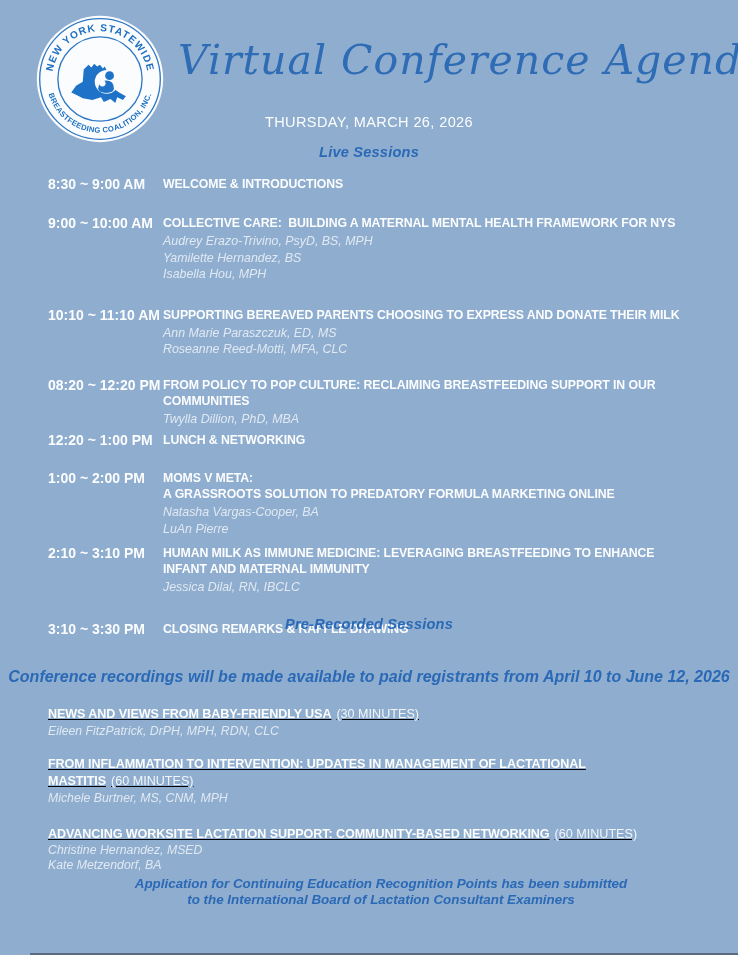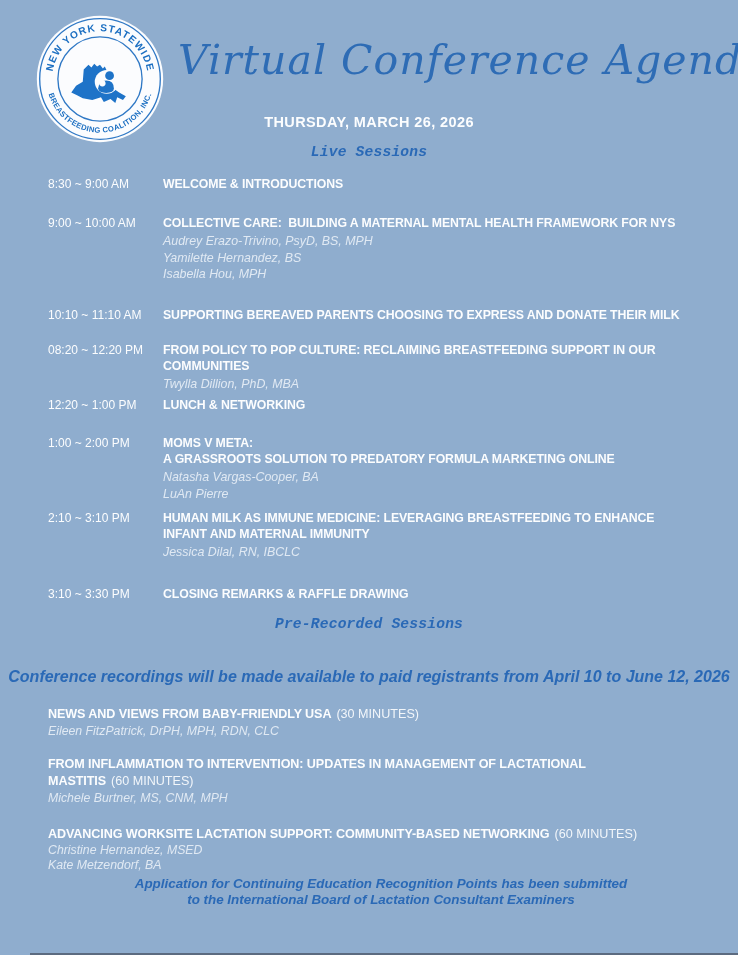--- a/index.html
+++ b/index.html
@@ -14,33 +14,33 @@
   .logo{position:absolute;left:33px;top:12px;width:134px;height:134px;}
   
   .script-title{
     position:absolute;left:178px;top:36px;width:550px;
     font-family:"DejaVu Serif",serif;font-style:italic;font-weight:400;
     font-size:41px;color:#2e6cb5;letter-spacing:1px;white-space:nowrap;
   }
   
   .date-line{
     position:absolute;top:114px;left:0;width:100%;text-align:center;
-    color:#fcfdfe;font-weight:bold;font-size:14.5px;letter-spacing:.4px;
+    color:#fcfdfe;font-weight:normal;font-size:14.5px;letter-spacing:.4px;
   }
   .section-heading{
     position:absolute;left:0;width:100%;text-align:center;
-    color:#2a69b6;font-weight:bold;font-style:italic;font-size:14.6px;letter-spacing:.2px;font-family:Liberation Mono, monospace;
+    color:#2a69b6;font-weight:bold;font-style:italic;font-size:14.6px;letter-spacing:.2px;
   }
   #live-heading{top:144px;}
   #prerec-heading{top:616px;text-align:center;}
   
   .schedule{position:absolute;top:176px;left:48px;width:666px;}
   .session-row{display:flex;align-items:flex-start;}
   .session-time{
-    flex:none;width:115px;color:#fcfdfe;font-weight:normal;font-size:12px;
+    flex:none;width:115px;color:#fcfdfe;font-weight:bold;font-size:14px;
     line-height:16px;white-space:nowrap;
   }
   .session-body{flex:1;min-width:0;}
   .session-title{
     color:#fcfdfe;font-weight:bold;font-size:12.3px;line-height:16px;
     letter-spacing:-.1px;white-space:pre-wrap;max-width:570px;
   }
   .session-speakers{margin-top:2px;}
   .speaker{
     color:#e0e9f3;font-style:italic;font-size:12.4px;line-height:16.5px;
@@ -53,21 +53,21 @@
   #live-list .session-row:nth-child(7){margin-top:8px;}
   #live-list .session-row:nth-child(8){margin-top:25px;}
   
   .availability-note{
     position:absolute;top:668px;left:0;width:100%;text-align:center;
     color:#2a69b6;font-weight:bold;font-style:italic;font-size:16px;
   }
   .prerec-list{position:absolute;top:705px;left:48px;width:648px;}
   .pr-item:nth-child(2){margin-top:16px;}
   .pr-item:nth-child(3){margin-top:19px;}
-  .pr-title-line{white-space:pre-wrap;line-height:15.5px;}
+  .pr-title-line{white-space:pre-wrap;line-height:15.5px;text-decoration:underline;}
   .pr-title{color:#fcfdfe;font-weight:bold;font-size:12.6px;letter-spacing:-.1px;}
   .pr-duration{color:#f2f6fa;font-weight:normal;font-size:12.6px;margin-left:5px;}
   .pr-speakers{margin-top:1px;}
   .pr-speakers .speaker{line-height:15px;font-size:12.3px;}
   
   .footer-note{
     position:absolute;top:876px;left:12px;width:100%;text-align:center;
     color:#2a69b6;font-weight:bold;font-style:italic;font-size:13.4px;line-height:15.5px;
   }
   .bottom-edge{
@@ -127,20 +127,24 @@
             <div class="speaker">Yamilette Hernandez, BS</div>
             <div class="speaker">Isabella Hou, MPH</div>
           </div>
     </div>
   </div>
 
   <div class="session-row">
     <div class="session-time">10:10 ~ 11:10 AM</div>
     <div class="session-body">
       <div class="session-title">SUPPORTING BEREAVED PARENTS CHOOSING TO EXPRESS AND DONATE THEIR MILK</div>
+      <div class="session-speakers">
+            <div class="speaker">Ann Marie Paraszczuk, ED, MS</div>
+            <div class="speaker">Roseanne Reed-Motti, MFA, CLC</div>
+          </div>
     </div>
   </div>
 
   <div class="session-row">
     <div class="session-time">08:20 ~ 12:20 PM</div>
     <div class="session-body">
       <div class="session-title">FROM POLICY TO POP CULTURE: RECLAIMING BREASTFEEDING SUPPORT IN OUR
 COMMUNITIES</div>
       <div class="session-speakers">
             <div class="speaker">Twylla Dillion, PhD, MBA</div>

